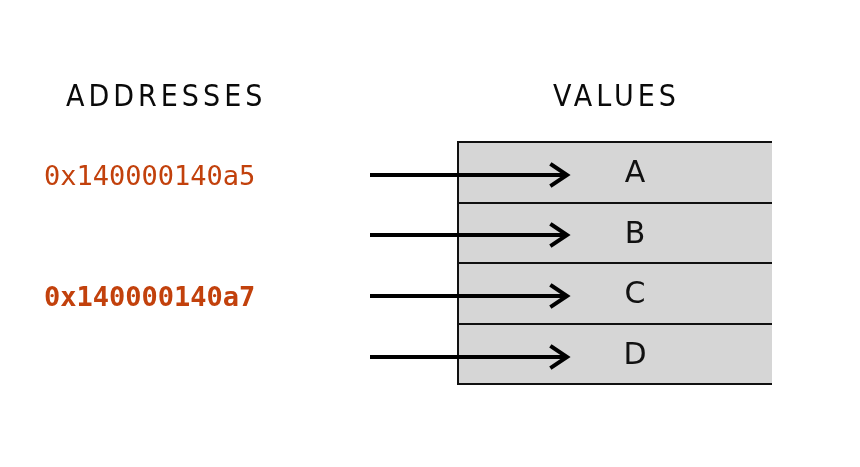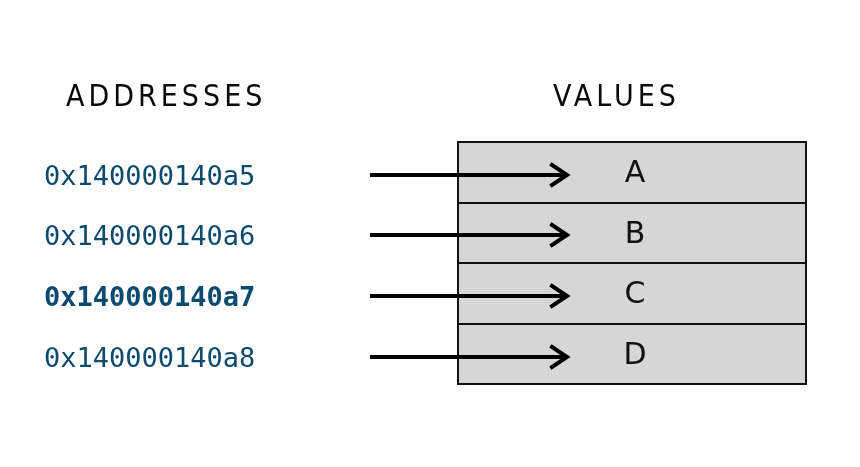--- a/index.html
+++ b/index.html
@@ -3,21 +3,21 @@
 <meta charset="utf-8">
 <style>
   html, body {
     margin: 0;
     padding: 0;
     background: #ffffff;
   }
 
   #canvas {
     position: relative;
-    width: 860px;
+    width: 772px;
     height: 467px;
     background: #ffffff;
     overflow: hidden;
     font-family: "DejaVu Sans", sans-serif;
   }
 
   
   .col-heading {
     position: absolute;
     font-family: "DejaVu Sans", sans-serif;
@@ -42,21 +42,21 @@
     top: 72px;
   }
 
   
   .address-label {
     position: absolute;
     left: 44px;
     font-family: "DejaVu Sans Mono", monospace;
     font-size: 27px;
     line-height: 27px;
-    color: #0c4a6e;
+    color: #c2410c;
     white-space: nowrap;
   }
 
   .address-row-0 { top: 162px; }
   .address-row-1 { top: 222px; }
   .address-row-2 { top: 283px; font-weight: bold; }
   .address-row-3 { top: 344px; }
 
   
   .arrow {
@@ -118,23 +118,21 @@
 </head>
 <body>
 
 <div id="canvas">
 
   <div class="col-heading" id="heading-addresses">Addresses</div>
 
   <div class="col-heading" id="heading-values">Values</div>
 
   <div class="address-label address-row-0">0x140000140a5</div>
-  <div class="address-label address-row-1">0x140000140a6</div>
   <div class="address-label address-row-2">0x140000140a7</div>
-  <div class="address-label address-row-3">0x140000140a8</div>
 
   <div id="values-table">
     <div class="value-row">
       <span class="value-text">A</span>
     </div>
     <div class="value-row">
       <span class="value-text">B</span>
     </div>
     <div class="value-row">
       <span class="value-text">C</span>

